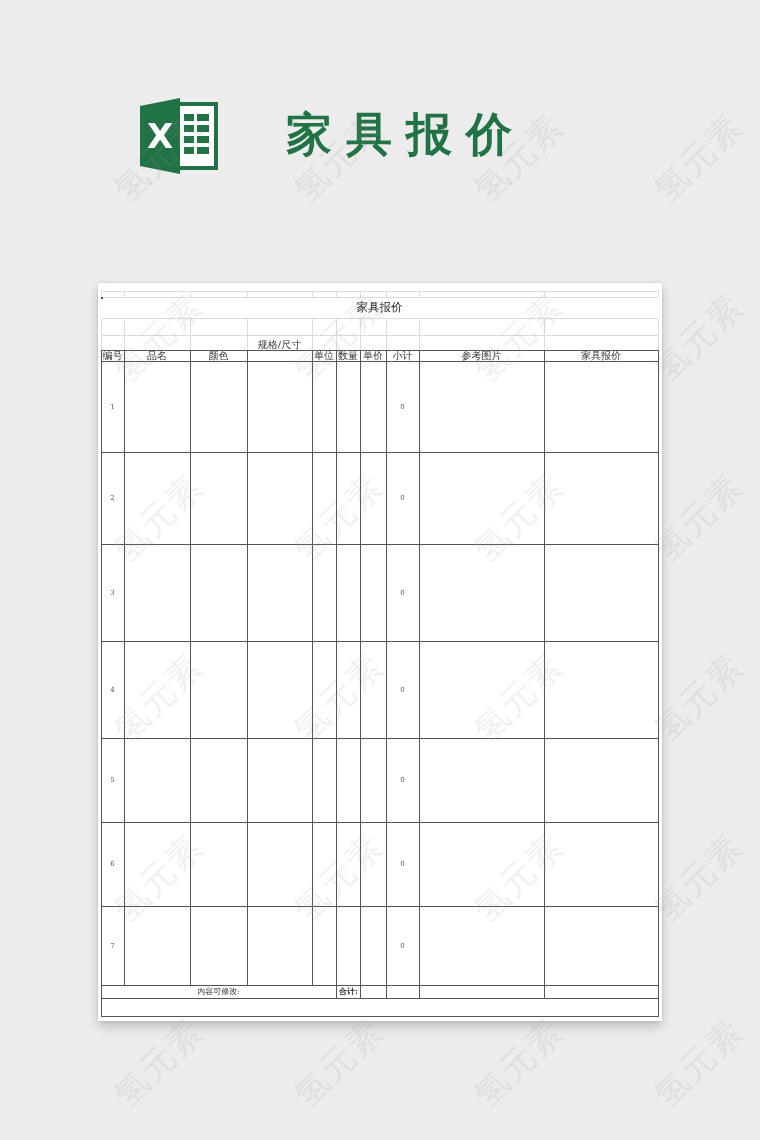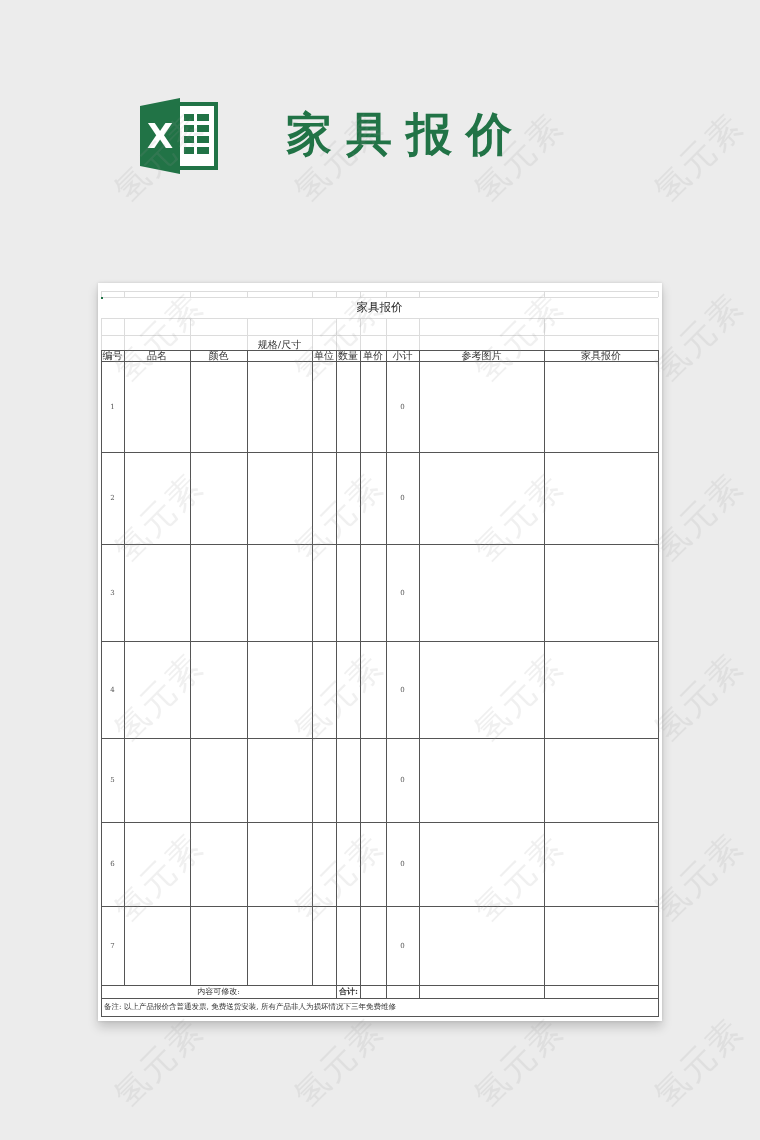--- a/index.html
+++ b/index.html
@@ -199,21 +199,20 @@
       <div class="cell num" style="left: 92px; top: 623px; width: 57px; height: 79px;"></div>
       <div class="cell num" style="left: 149px; top: 623px; width: 65px; height: 79px;"></div>
       <div class="cell num" style="left: 214px; top: 623px; width: 24px; height: 79px;"></div>
       <div class="cell num" style="left: 238px; top: 623px; width: 24px; height: 79px;"></div>
       <div class="cell num" style="left: 262px; top: 623px; width: 26px; height: 79px;"></div>
       <div class="cell num" style="left: 288px; top: 623px; width: 33px; height: 79px;">0</div>
       <div class="cell num" style="left: 321px; top: 623px; width: 125px; height: 79px;"></div>
       <div class="cell num" style="left: 446px; top: 623px; width: 114px; height: 79px;"></div>
       <div class="cell" style="left: 3px; top: 702px; width: 235px; height: 13px; font-size: 8px;">内容可修改:</div>
       <div class="cell left" style="left: 238px; top: 702px; width: 24px; height: 13px; font-size: 8px; font-weight: bold;">合计:</div>
-      <div class="cell left" style="left: 3px; top: 715px; width: 557px; height: 18px; font-size: 7.5px;">备注: 以上产品报价含普通发票, 免费送货安装, 所有产品非人为损坏情况下三年免费维修</div>
     </div>
   <div class="corner-dot"></div>
 </div>
 
 <div id="wm-layer">
     <div class="wm" style="left: 105px; top: 135px;">氢元素</div>
     <div class="wm" style="left: 285px; top: 135px;">氢元素</div>
     <div class="wm" style="left: 465px; top: 135px;">氢元素</div>
     <div class="wm" style="left: 645px; top: 135px;">氢元素</div>
     <div class="wm" style="left: 105px; top: 315px;">氢元素</div>

